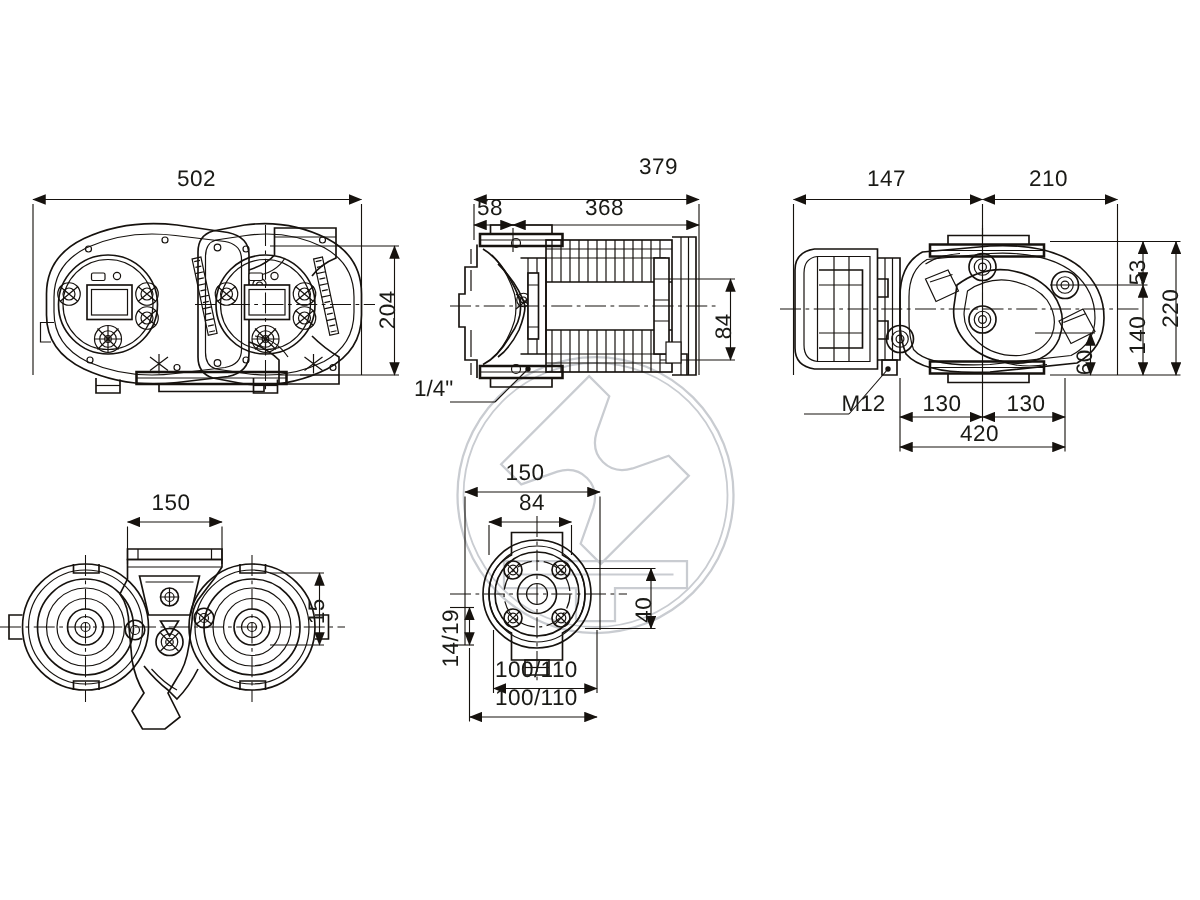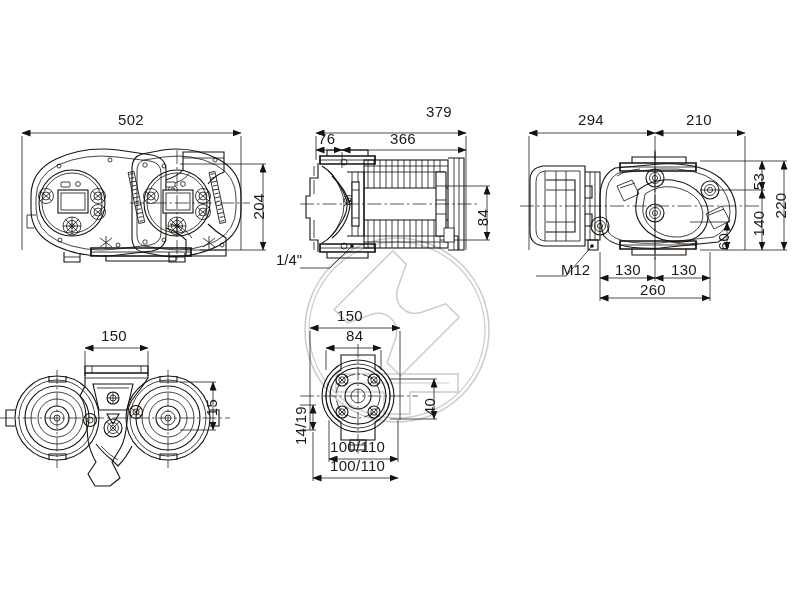--- a/index.html
+++ b/index.html
@@ -453,30 +453,30 @@
 
     <path class="ctr" d="M300,396 L418,396"></path>
     <path class="ctr" d="M358,344 L358,456"></path>
   </g>
 </svg>
 
 <div class="dimtxt" style="left:118px;top:112px;">502</div>
 <div class="dimtxt vert" style="left:246px;top:199px;">204</div>
 
 <div class="dimtxt" style="left:378px;top:104px;margin-left:48px;">379</div>
-<div class="dimtxt" style="left:390px;top:131px;">366</div>
-<div class="dimtxt" style="left:318px;top:131px;">76</div>
+<div class="dimtxt" style="left:390px;top:131px;">368</div>
+<div class="dimtxt" style="left:318px;top:131px;">58</div>
 <div class="dimtxt vert" style="left:474px;top:210px;">84</div>
 <div class="lbl" style="left:276px;top:252px;">1/4"</div>
 
-<div class="dimtxt" style="left:578px;top:112px;">294</div>
+<div class="dimtxt" style="left:578px;top:112px;">147</div>
 <div class="dimtxt" style="left:686px;top:112px;text-align:center;">210</div>
 <div class="dimtxt" style="left:615px;top:262px;">130</div>
 <div class="dimtxt" style="left:671px;top:262px;">130</div>
-<div class="dimtxt" style="left:640px;top:282px;">260</div>
+<div class="dimtxt" style="left:640px;top:282px;">420</div>
 <div class="dimtxt vert" style="left:750px;top:174px;">53</div>
 <div class="dimtxt vert" style="left:746px;top:216px;">140</div>
 <div class="dimtxt vert" style="left:715px;top:234px;">60</div>
 <div class="dimtxt vert" style="left:768px;top:198px;">220</div>
 <div class="lbl" style="left:561px;top:262px;">M12</div>
 
 <div class="dimtxt" style="left:101px;top:328px;">150</div>
 <div class="dimtxt vert" style="left:203px;top:400px;">15</div>
 
 <div class="dimtxt" style="left:337px;top:308px;">150</div>

